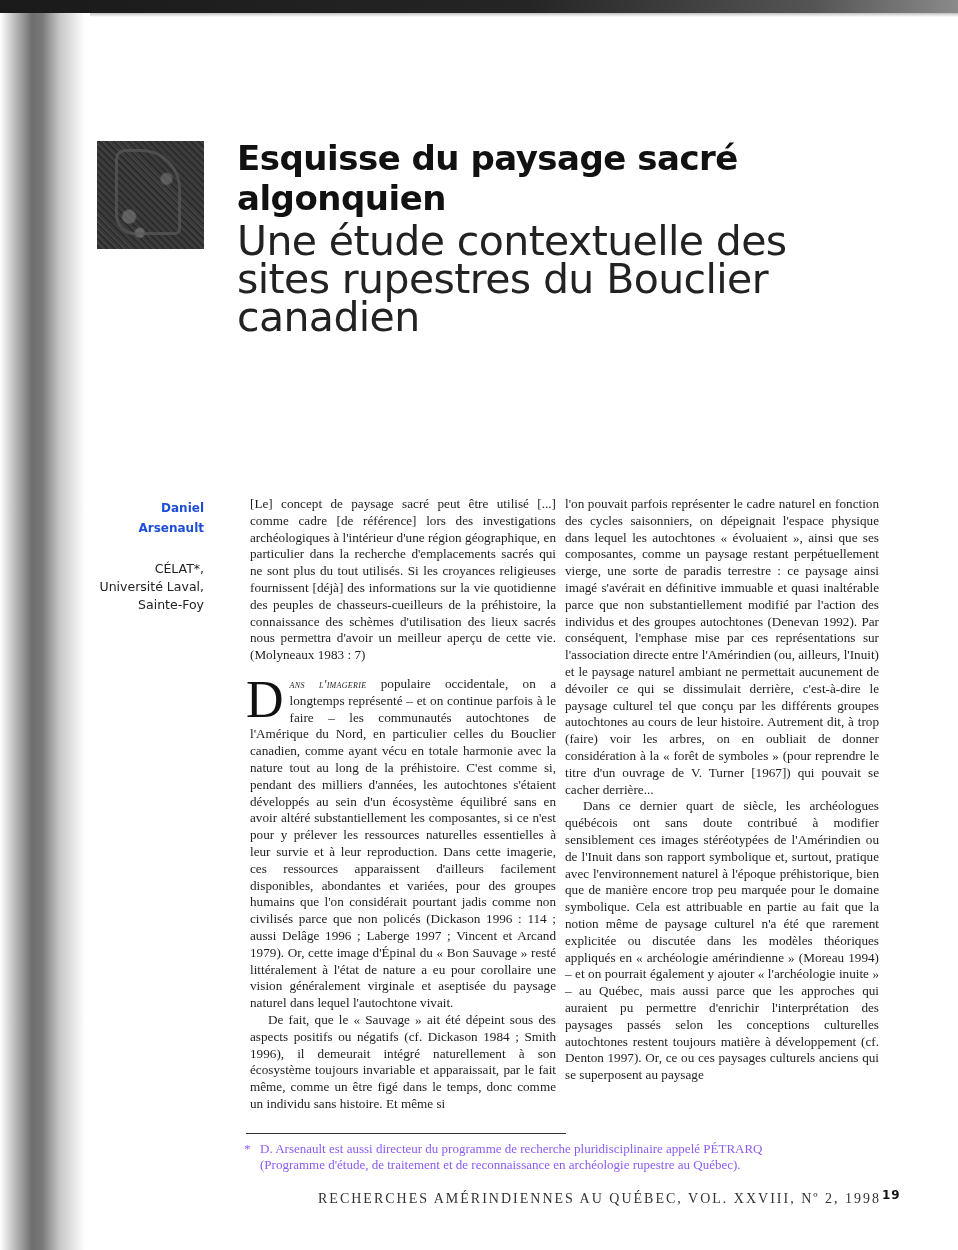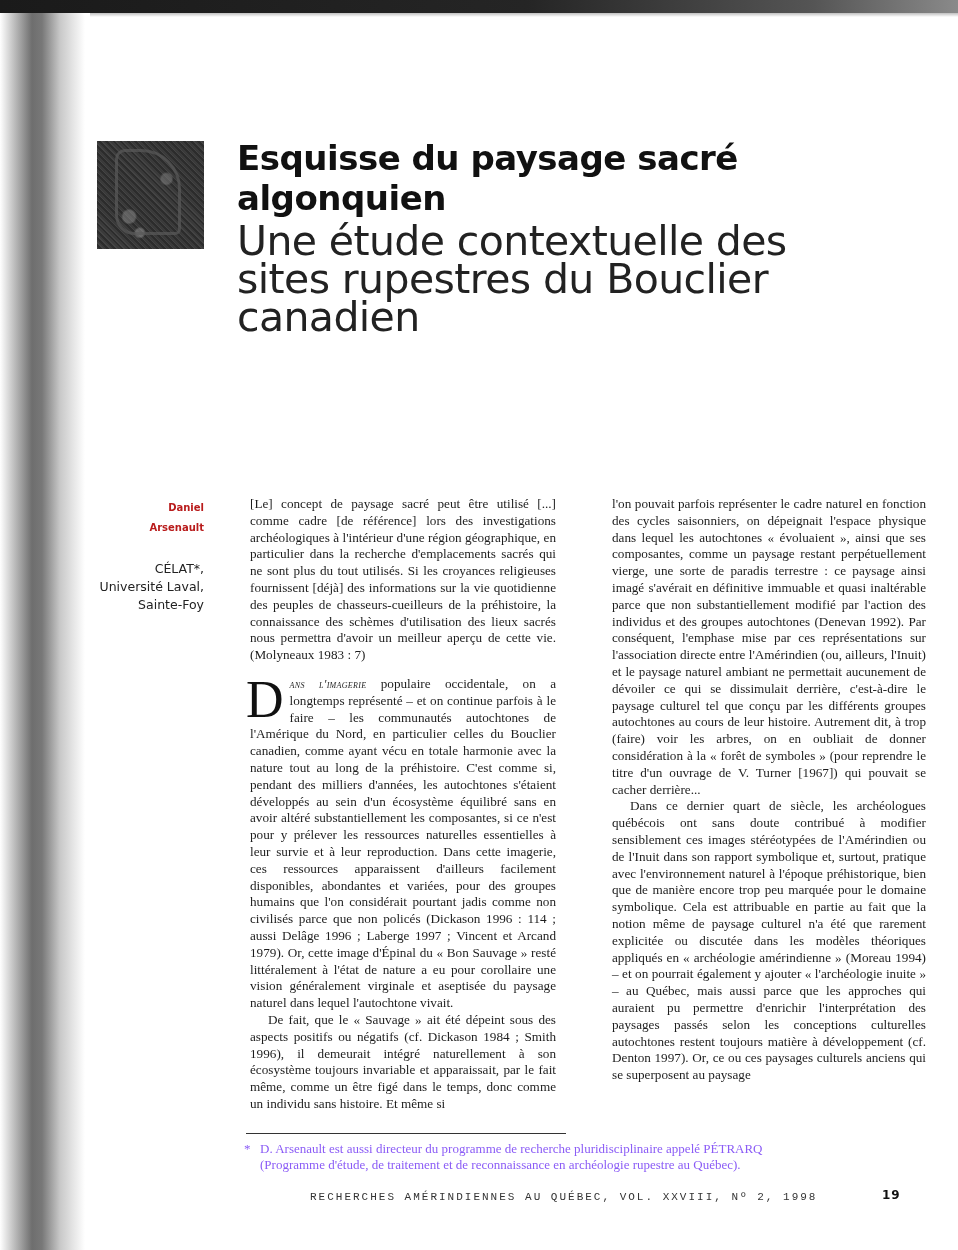--- a/index.html
+++ b/index.html
@@ -41,47 +41,47 @@
       line-height: 40px; color: #111; margin: 0; letter-spacing: -0.5px;
     }
     .subtitle {
       font-family: "DejaVu Sans", sans-serif; font-weight: normal; font-size: 41px;
       line-height: 38px; color: #222; margin: 4px 0 0 0; letter-spacing: -0.6px;
     }
     .author-block {
       position: absolute; left: 60px; top: 498px; width: 144px; text-align: right;
       font-family: "DejaVu Sans", sans-serif; color: #222;
     }
-    .author-name { font-weight: bold; font-size: 10px; line-height: 20px; color: #b91c1c; }
+    .author-name { font-weight: bold; font-size: 12px; line-height: 20px; color: #1d4ed8; }
     .affil { font-size: 12.5px; line-height: 18px; }
     .affil.first { margin-top: 22px; }
     .col { position: absolute; font-size: 13.2px; line-height: 16.8px; text-align: justify; color: #1d1d1d; }
     .col-left { left: 250px; top: 496px; width: 306px; }
-    .col-right { left: 612px; top: 496px; width: 314px; }
+    .col-right { left: 565px; top: 496px; width: 314px; }
     .col p { margin: 0; }
     .epigraph { margin-bottom: 12px !important; }
     .indent { text-indent: 18px; }
     .dropcap {
       float: left; font-size: 52px; line-height: 44px; margin: 2px 6px 0 -4px;
       font-weight: normal; color: #111;
     }
     .smallcaps { font-variant: small-caps; font-size: 12px; letter-spacing: 0.3px; font-style: italic; }
     .footnote-rule {
       position: absolute; left: 246px; top: 1133px; width: 320px; height: 0;
       border-top: 1px solid #333;
     }
     .footnote {
       position: absolute; left: 244px; top: 1141px; width: 664px; font-size: 13px;
       line-height: 16px; text-align: justify; color: #8b5cf6;
     }
     .footnote .mark { display: inline-block; width: 16px; }
     .footnote .line2 { padding-left: 16px; display: block; }
     .running-foot {
-      position: absolute; left: 310px; top: 1191px; font-family: Liberation Mono, monospace;
-      font-size: 11px; letter-spacing: 2px; color: #333;
+      position: absolute; left: 318px; top: 1191px; font-family: Liberation Serif, serif;
+      font-size: 14px; letter-spacing: 2px; color: #333;
     }
     .page-number {
       position: absolute; left: 882px; top: 1188px; font-family: "DejaVu Sans", sans-serif;
       font-weight: bold; font-size: 12px; letter-spacing: 1px; color: #111;
     }
   </style>
 </head>
 <body>
 
 <div class="top-strip"></div>

